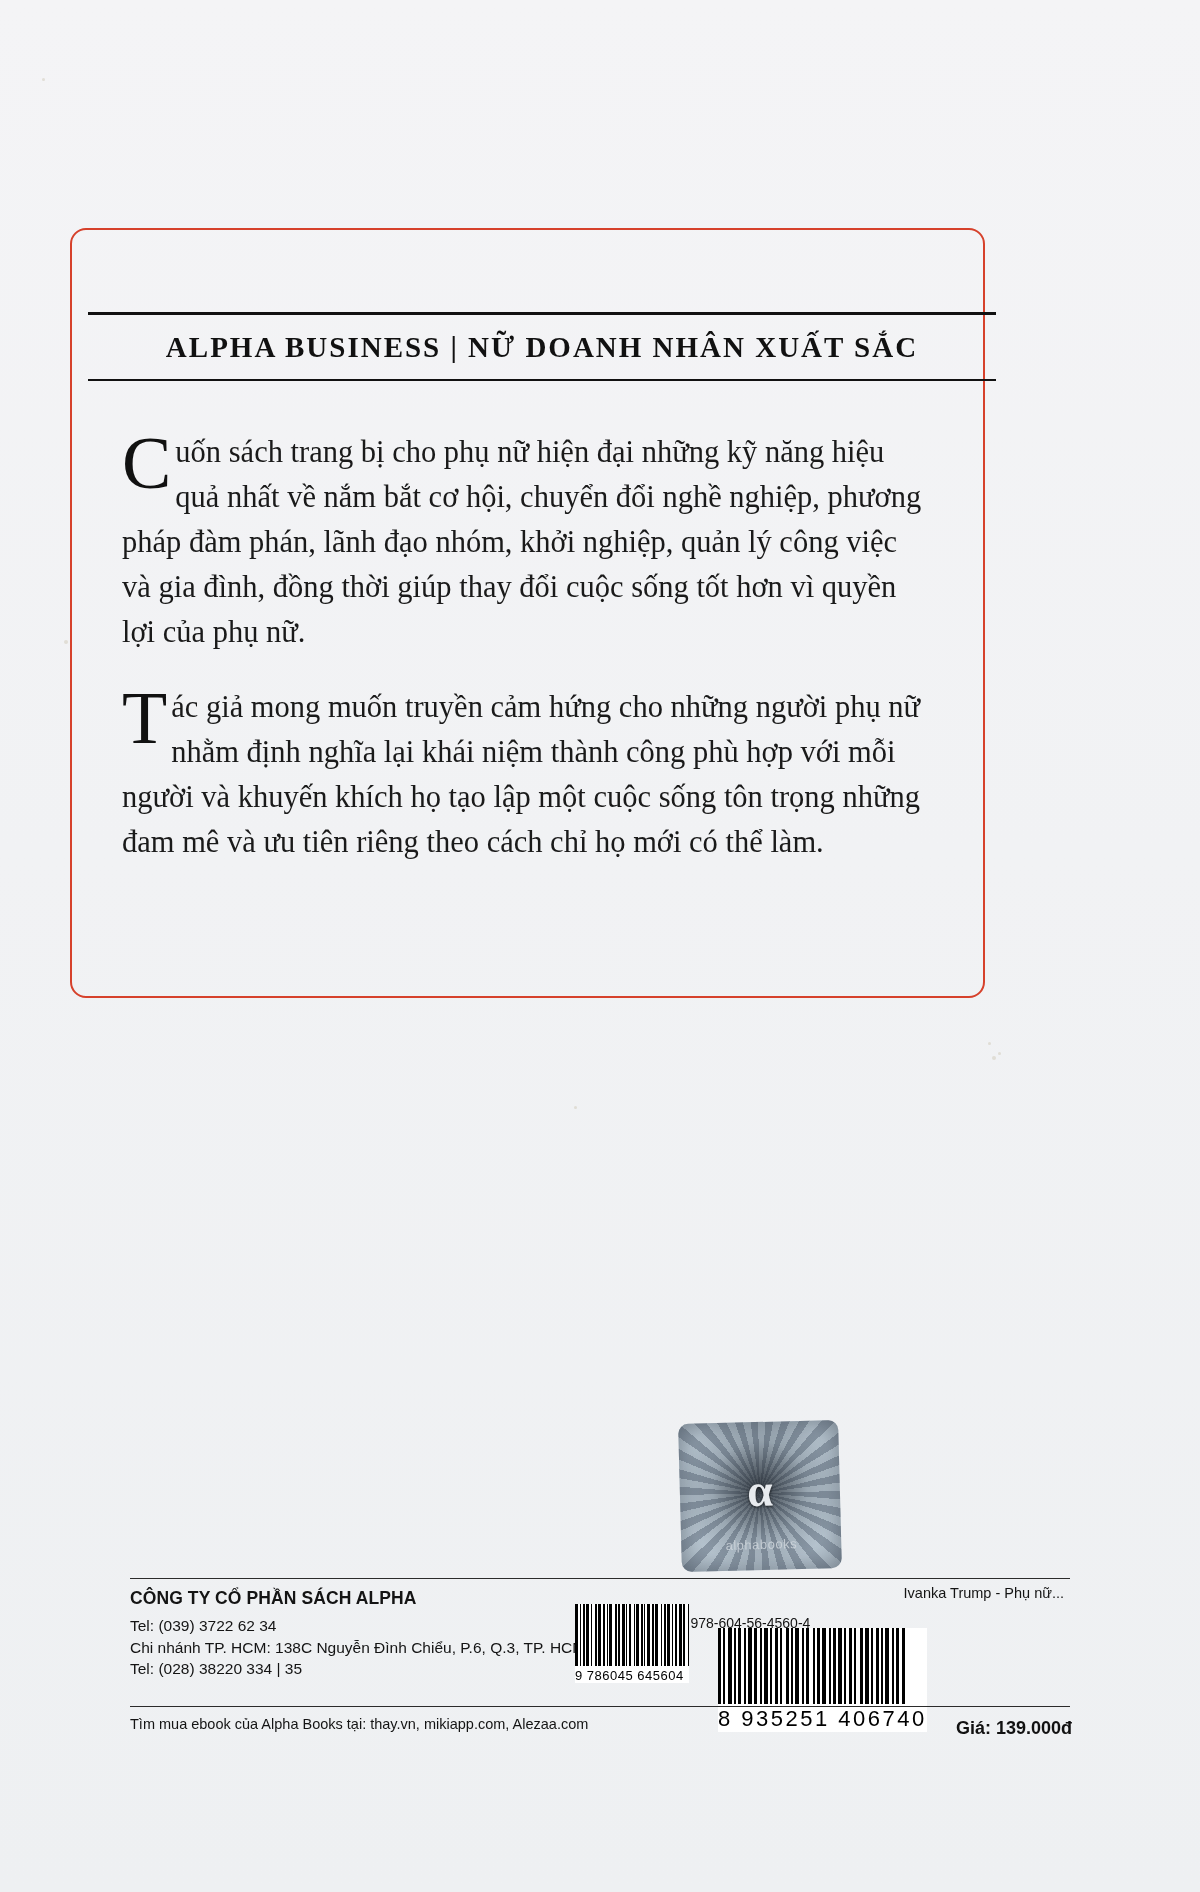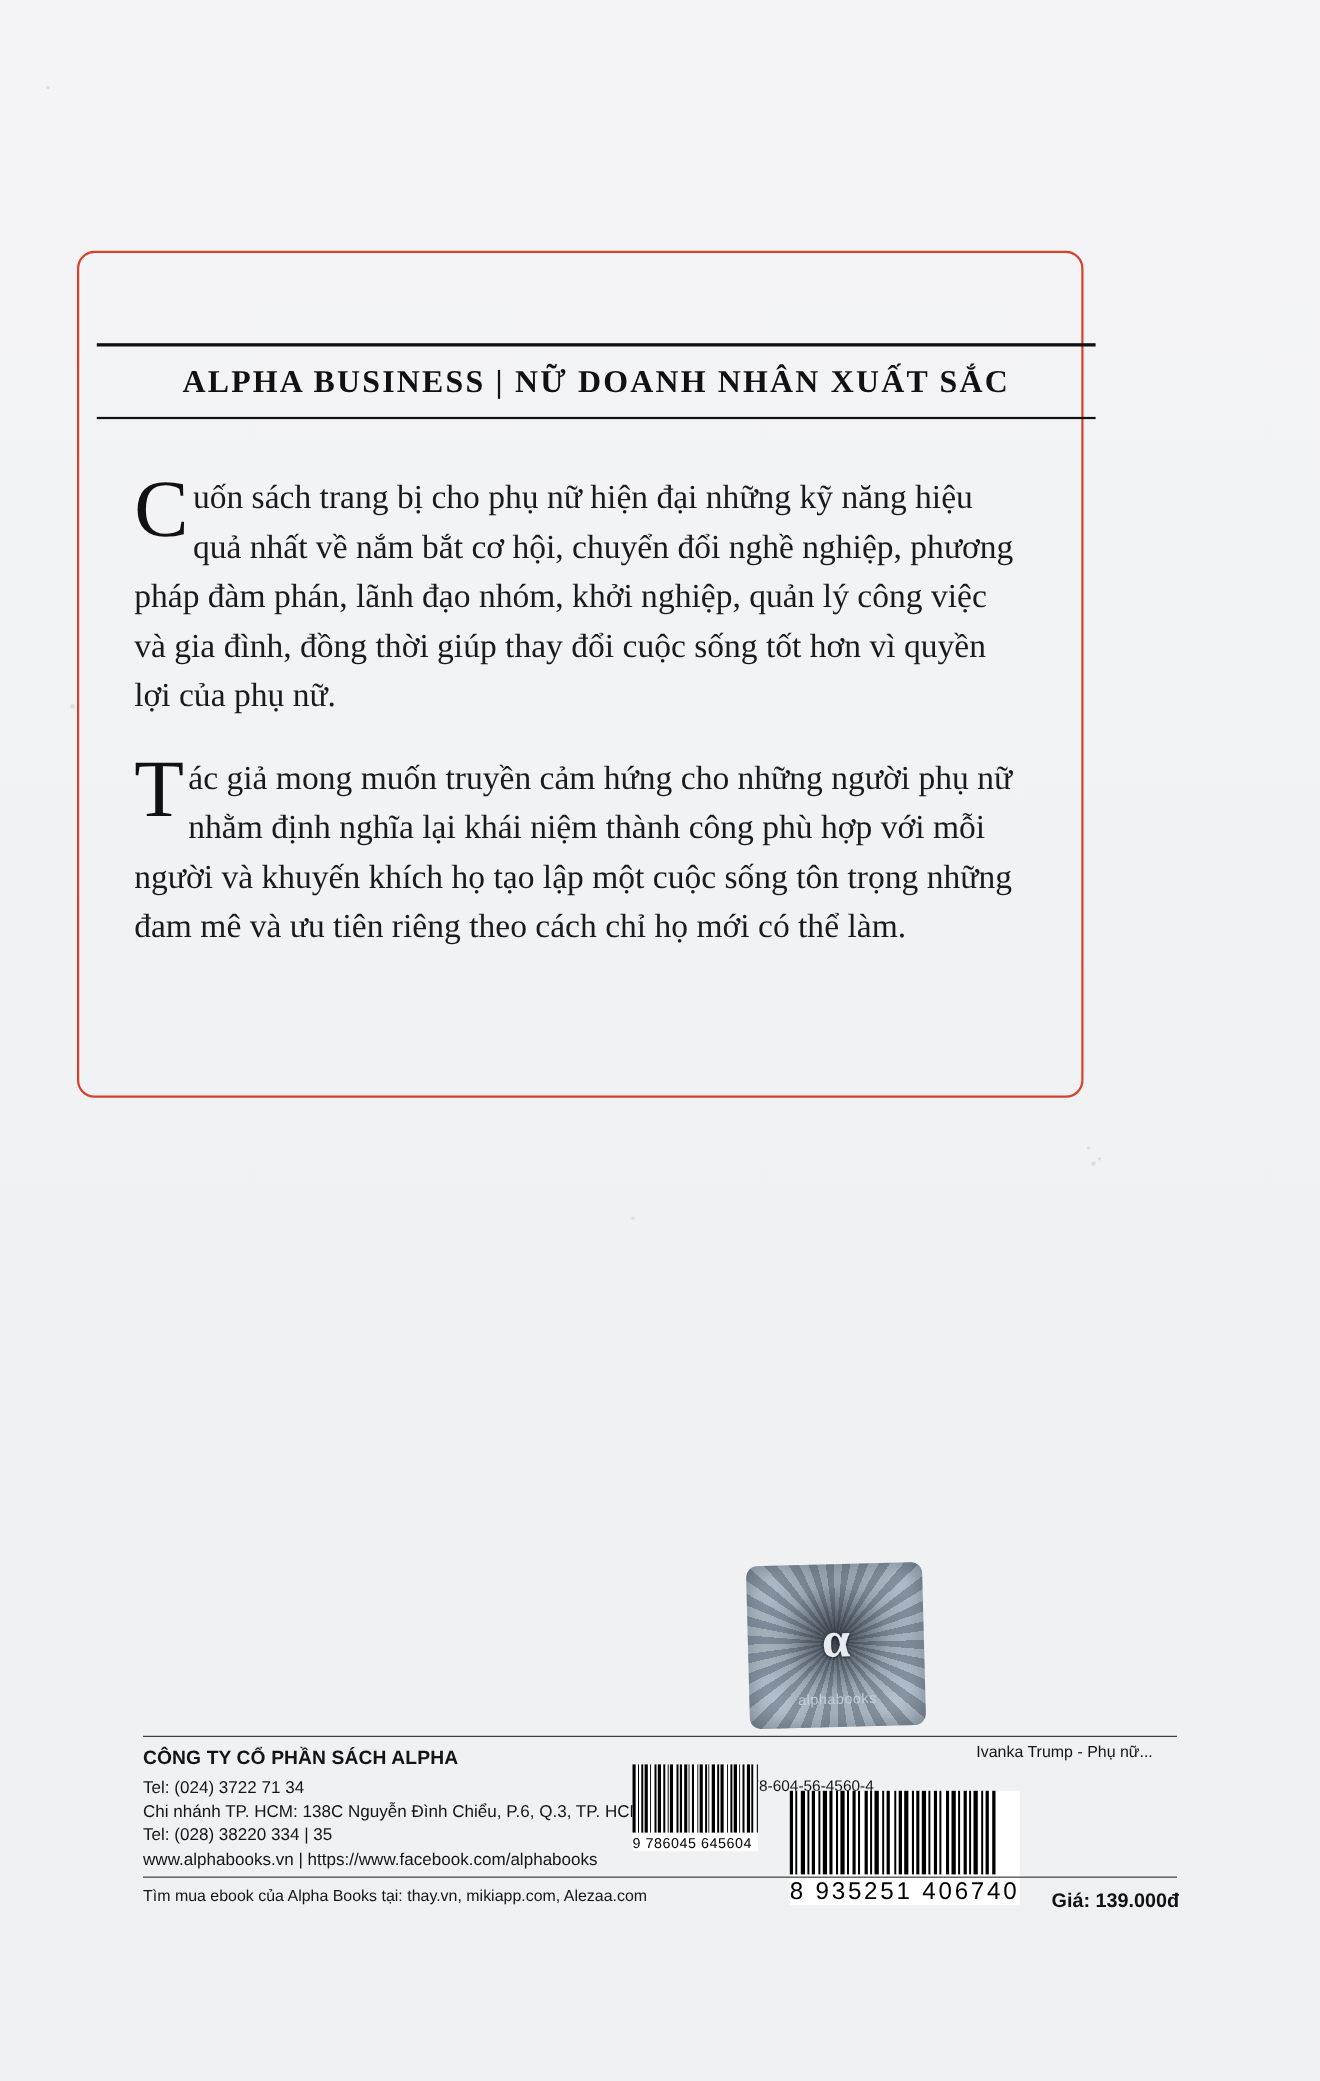--- a/index.html
+++ b/index.html
@@ -167,21 +167,21 @@
     margin-bottom: 6px;
   }
   .pub-line {
     font-size: 15.5px;
     line-height: 21.5px;
     white-space: nowrap;
   }
 
   .right-block {
     position: absolute;
-    right: 16px;
+    right: 0;
     top: 0;
     width: 420px;
     text-align: right;
   }
   .book-ref {
     font-family: "Liberation Sans", sans-serif;
     font-size: 14.5px;
     color: #141414;
     padding-top: 6px;
     padding-right: 6px;
@@ -301,24 +301,23 @@
       <div class="logo-vignette"></div>
       <div class="logo-glyph">α</div>
       <div class="logo-word">alphabooks</div>
     </div>
   </div>
 
   <div class="footer">
     <div class="footer-row">
       <div class="pub-block">
         <div class="pub-name">CÔNG TY CỔ PHẦN SÁCH ALPHA</div>
-        <div class="pub-line">Tel: (024) 3722 71 34</div>
+        <div class="pub-line">Tel: (039) 3722 62 34</div>
         <div class="pub-line">Chi nhánh TP. HCM: 138C Nguyễn Đình Chiểu, P.6, Q.3, TP. HCM</div>
         <div class="pub-line">Tel: (028) 38220 334 | 35</div>
-        <div class="pub-line">www.alphabooks.vn | https://www.facebook.com/alphabooks</div>
       </div>
 
       <div class="right-block">
         <div class="book-ref">Ivanka Trump - Phụ nữ...</div>
         <div class="isbn-line">ISBN: 978-604-56-4560-4</div>
       </div>
     </div>
   </div>
 
   <div class="barcode" id="barcode-isbn">

